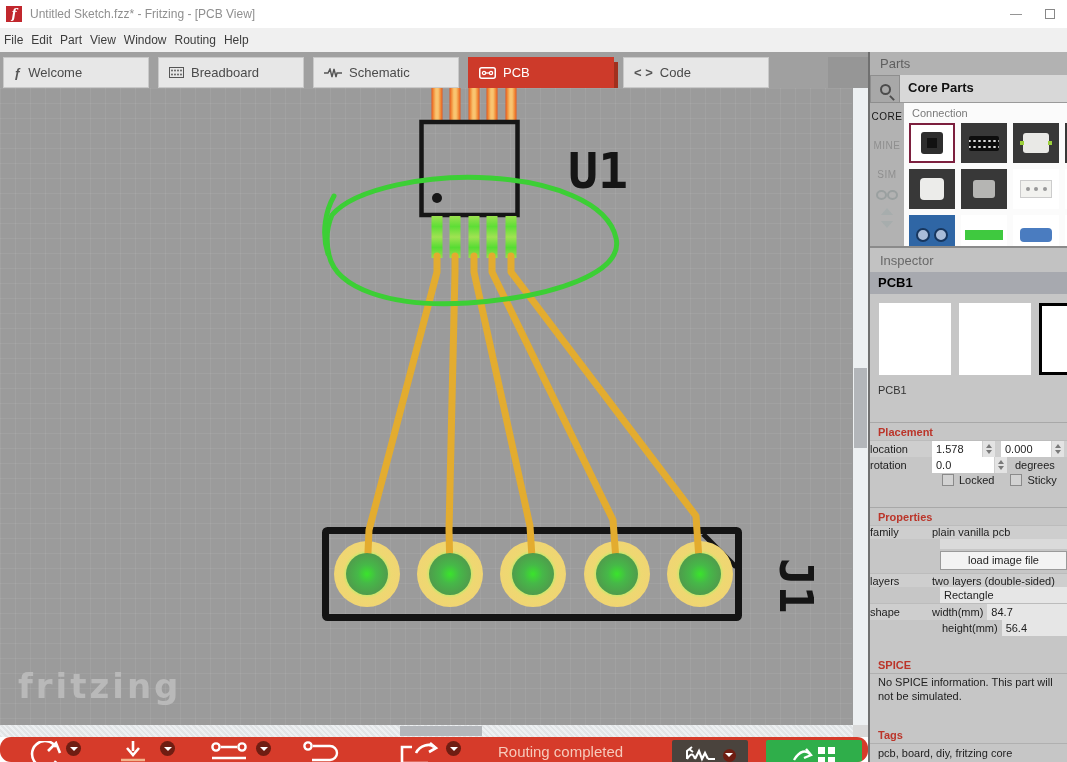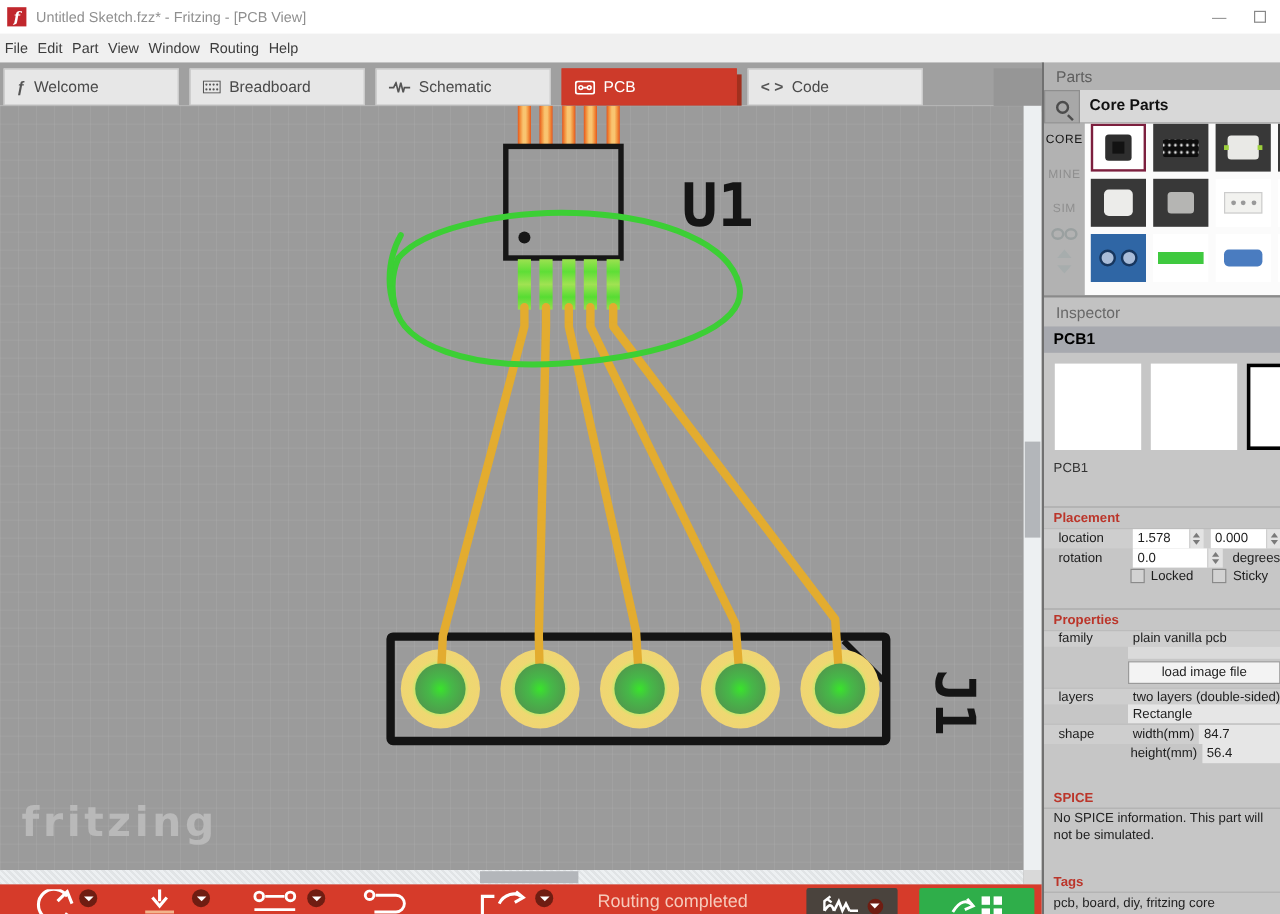--- a/index.html
+++ b/index.html
@@ -46,21 +46,21 @@
   .watermark { position:absolute; left:18px; top:578px; font-size:34px; font-weight:bold;
     color:#b9b9b9; letter-spacing:3px; font-family:"DejaVu Sans", sans-serif; }
   .vscroll { position:absolute; right:0; top:0; width:15px; bottom:12px; background:#edf0f2; }
   .vthumb { position:absolute; left:1px; right:1px; top:280px; height:80px; background:#b3b6ba; }
   .hscroll { position:absolute; left:0; bottom:0; right:15px; height:12px; background:#edf0f2;
     background-image:repeating-linear-gradient(45deg, rgba(0,0,0,0.05) 0 2px, transparent 2px 4px); }
   .hthumb { position:absolute; top:1px; bottom:1px; left:400px; width:82px; background:#b3b6ba; }
   .scroll-corner { position:absolute; right:0; bottom:0; width:15px; height:12px; background:#d9d9d9; }
 
   
-  .toolbar { height:25px; background:#d63b2a; position:relative; overflow:hidden; flex:none; }
+  .toolbar { height:25px; background:#d63b2a; position:relative; overflow:hidden; flex:none;border-radius:11px; }
   .tb { position:absolute; }
   .dd-circle { width:15px; height:15px; border-radius:50%; background:#6f1d12;
     display:flex; align-items:center; justify-content:center; }
   .dd-circle::after { content:""; border:4px solid transparent; border-top-color:#fff; margin-top:4px; }
   .routing-status { font-size:15px; color:#f6cabb; }
   .dark-btn { width:76px; height:30px; background:#4a433d; border-radius:2px;
     display:flex; align-items:center; justify-content:center; gap:4px; }
   .green-btn { width:96px; height:30px; background:#2fae4a; border-radius:2px;
     display:flex; align-items:center; justify-content:center; }
 
@@ -117,21 +117,21 @@
   .inspector { flex:1; display:flex; flex-direction:column; overflow:hidden; background:#c6c6c6;
     border-top:2px solid #8a8a8a; font-size:11px; }
   .insp-title { padding:5px 10px 4px; font-size:13px; color:#686868; background:#c2c2c2; }
   .pcb1-bar { height:22px; background:#a7a9af; font-weight:bold; font-size:13px; color:#000;
     line-height:22px; padding-left:8px; }
   .thumbs { padding:9px 0 6px 9px; display:flex; gap:8px; overflow:hidden; flex:none; }
   .thumb { width:72px; height:72px; background:#fff; flex:none; }
   .thumb.sel { border:3px solid #000; }
   .insp-name { color:#333; padding:3px 8px 6px; }
   .hdr-red { color:#bb352a; font-weight:bold; padding:3px 8px 2px;margin-top:20px; }
-  .prop-row { display:flex; align-items:center; height:20px; padding-left:12px; color:#1d1d1d; }
+  .prop-row { display:flex; align-items:center; height:20px; padding-left:0; color:#1d1d1d; }
   .prop-row.shade { background:#cecece; border-top:1px solid #bcbcbc; }
   .plabel { width:62px; flex:none; }
   .field { background:#fff; height:16px; line-height:16px; padding:0 4px; width:50px; }
   .spin { width:13px; height:16px; background:#e3e3e3; border-left:1px solid #cfcfcf;
     display:flex; flex-direction:column; align-items:center; justify-content:center; gap:2px; }
   .spin i { display:block; border:3px solid transparent; }
   .spin .u { border-bottom:4px solid #7a7a7a; } .spin .d { border-top:4px solid #7a7a7a; }
   .gap6 { width:6px; flex:none; }
   .cbrow { justify-content:flex-start; padding-left:72px; gap:16px; }
   .cb { display:flex; align-items:center; gap:5px; }
@@ -407,20 +407,21 @@
           <div class="bin-tab" style="margin-top:18px">SIM</div>
           <div class="goggles" style="margin-top:10px">
               <i></i>
               <i></i>
             </div>
           <div class="tri-up"></div>
           <div class="tri-down"></div>
         </div>
 
         <div class="grid-area">
+          <div class="section-label">Connection</div>
           <div class="tiles">
             <div class="tile sel">
                 <div class="sq-dark">
                   <div class="sq-darker"></div>
                 </div>
               </div>
             <div class="tile dark">
                 <div class="idc"></div>
               </div>
             <div class="tile dark">

